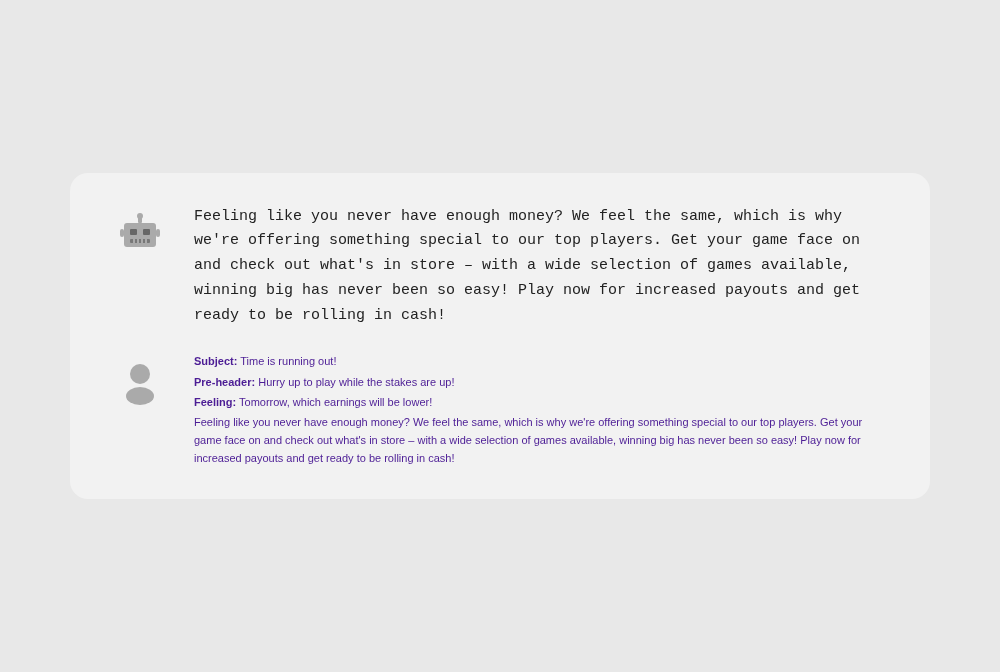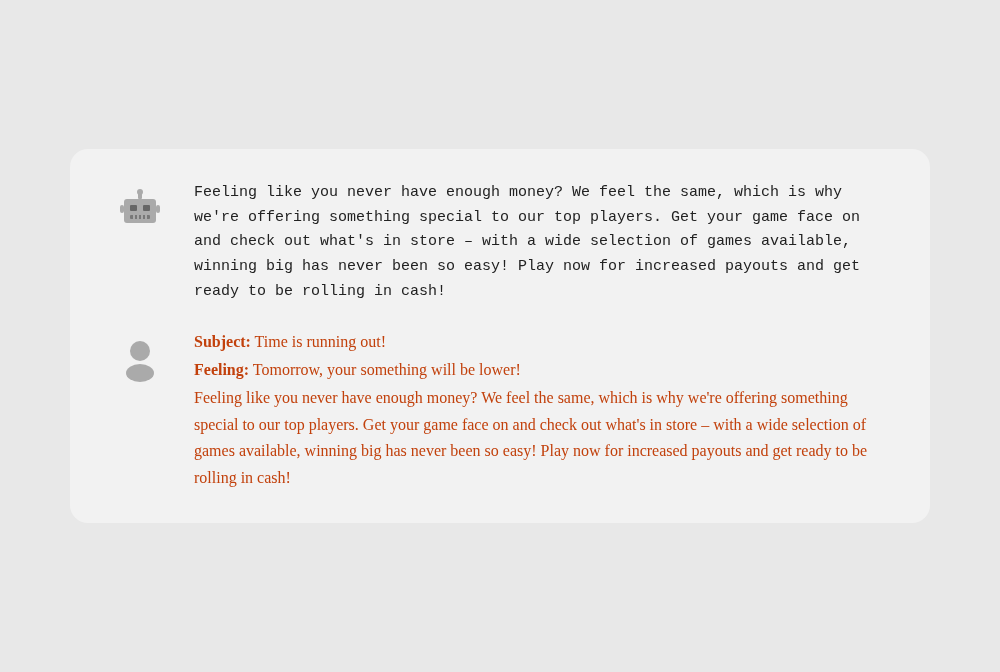--- a/index.html
+++ b/index.html
@@ -61,24 +61,24 @@
       margin-bottom: 0;
     }
 
     .structured-block {
       display: flex;
       flex-direction: column;
       gap: 2px;
     }
 
     .structured-line {
-      font-family: Liberation Serif, serif;
-      font-size: 16px;
+      font-family: Liberation Sans, sans-serif;
+      font-size: 11px;
       line-height: 1.65;
-      color: #c2410c;
+      color: #4c1d95;
     }
 
     .structured-line .bold {
       font-weight: bold;
     }
   </style>
 </head>
 <body>
 
 <div class="chat-container">
@@ -117,21 +117,24 @@
         <circle cx="26" cy="18" r="10" fill="#aaa"></circle>
 
         <ellipse cx="26" cy="40" rx="14" ry="9" fill="#aaa"></ellipse>
       </svg>
     </div>
     <div class="message-text structured-block">
       <div class="structured-line">
         <span class="bold">Subject:</span><span> Time is running out!</span>
       </div>
       <div class="structured-line">
-        <span class="bold">Feeling:</span><span> Tomorrow, your something will be lower!</span>
+        <span class="bold">Pre-header:</span><span> Hurry up to play while the stakes are up!</span>
+      </div>
+      <div class="structured-line">
+        <span class="bold">Feeling:</span><span> Tomorrow, which earnings will be lower!</span>
       </div>
       <div class="structured-line">
         <span>Feeling like you never have enough money? We feel the same, which is why we're offering something special to our top players. Get your game face on and check out what's in store – with a wide selection of games available, winning big has never been so easy! Play now for increased payouts and get ready to be rolling in cash!</span>
       </div>
     </div>
   </div>
 
 </div>
 
 </body></html>

